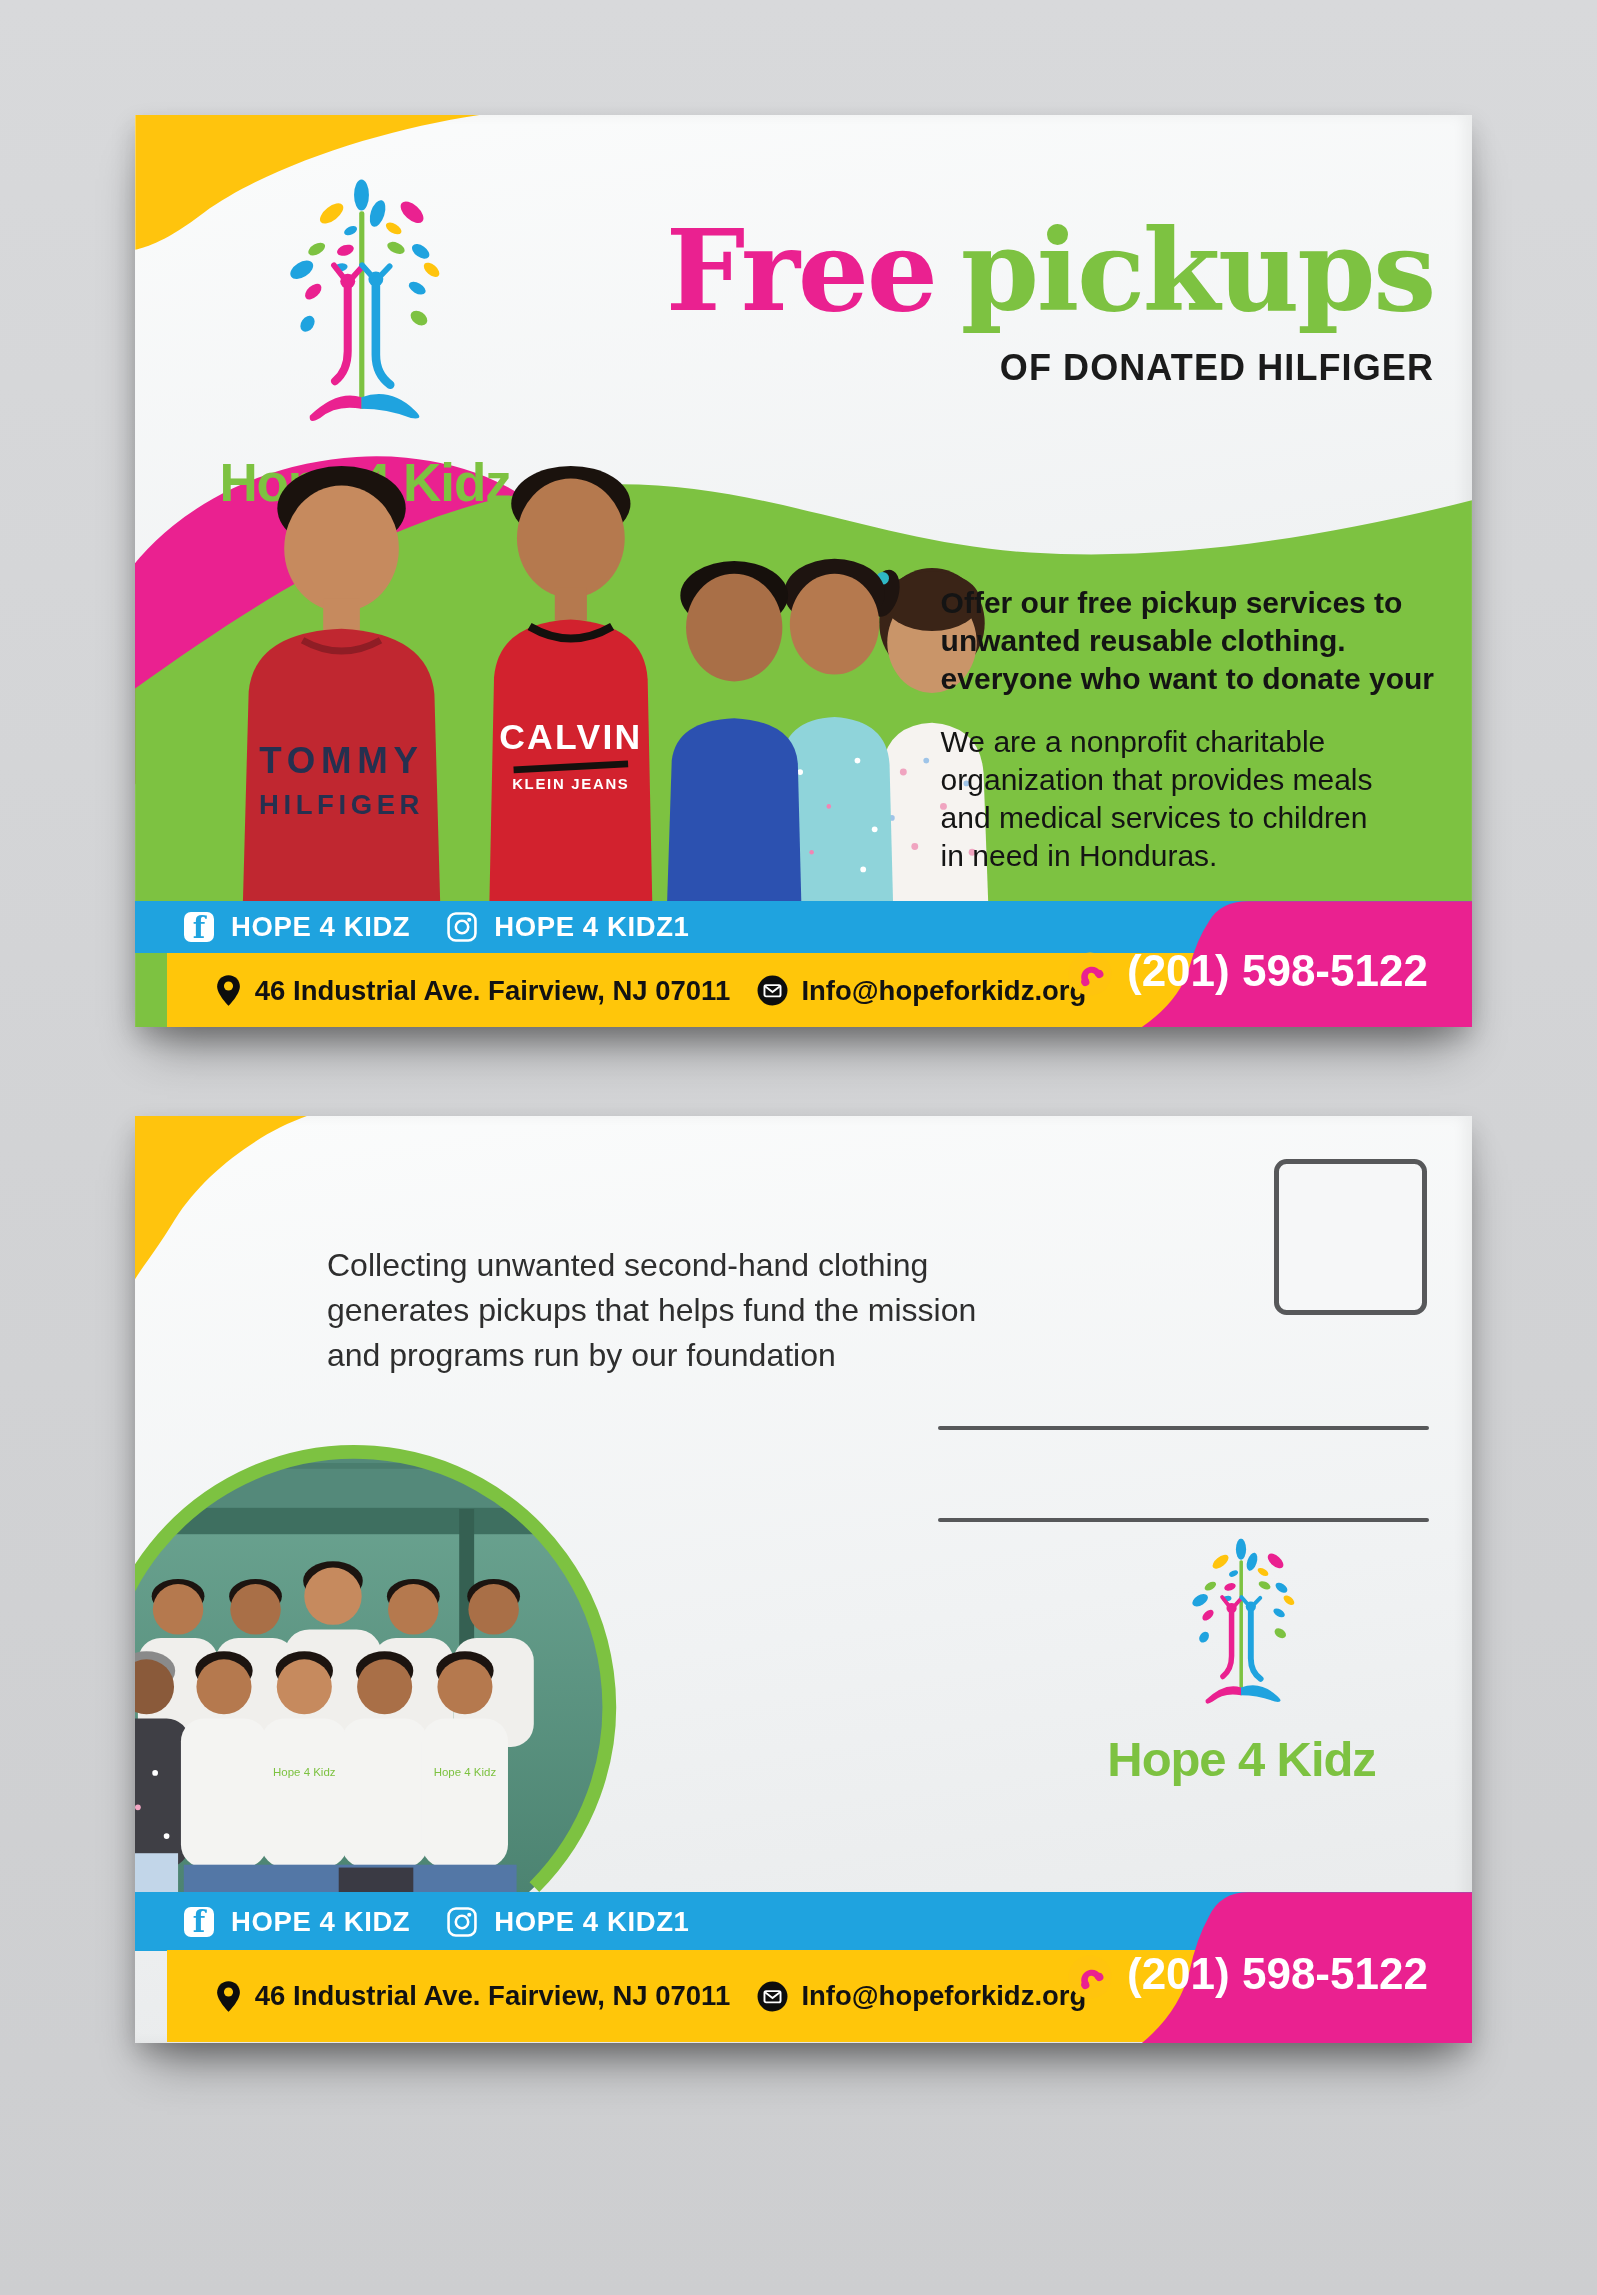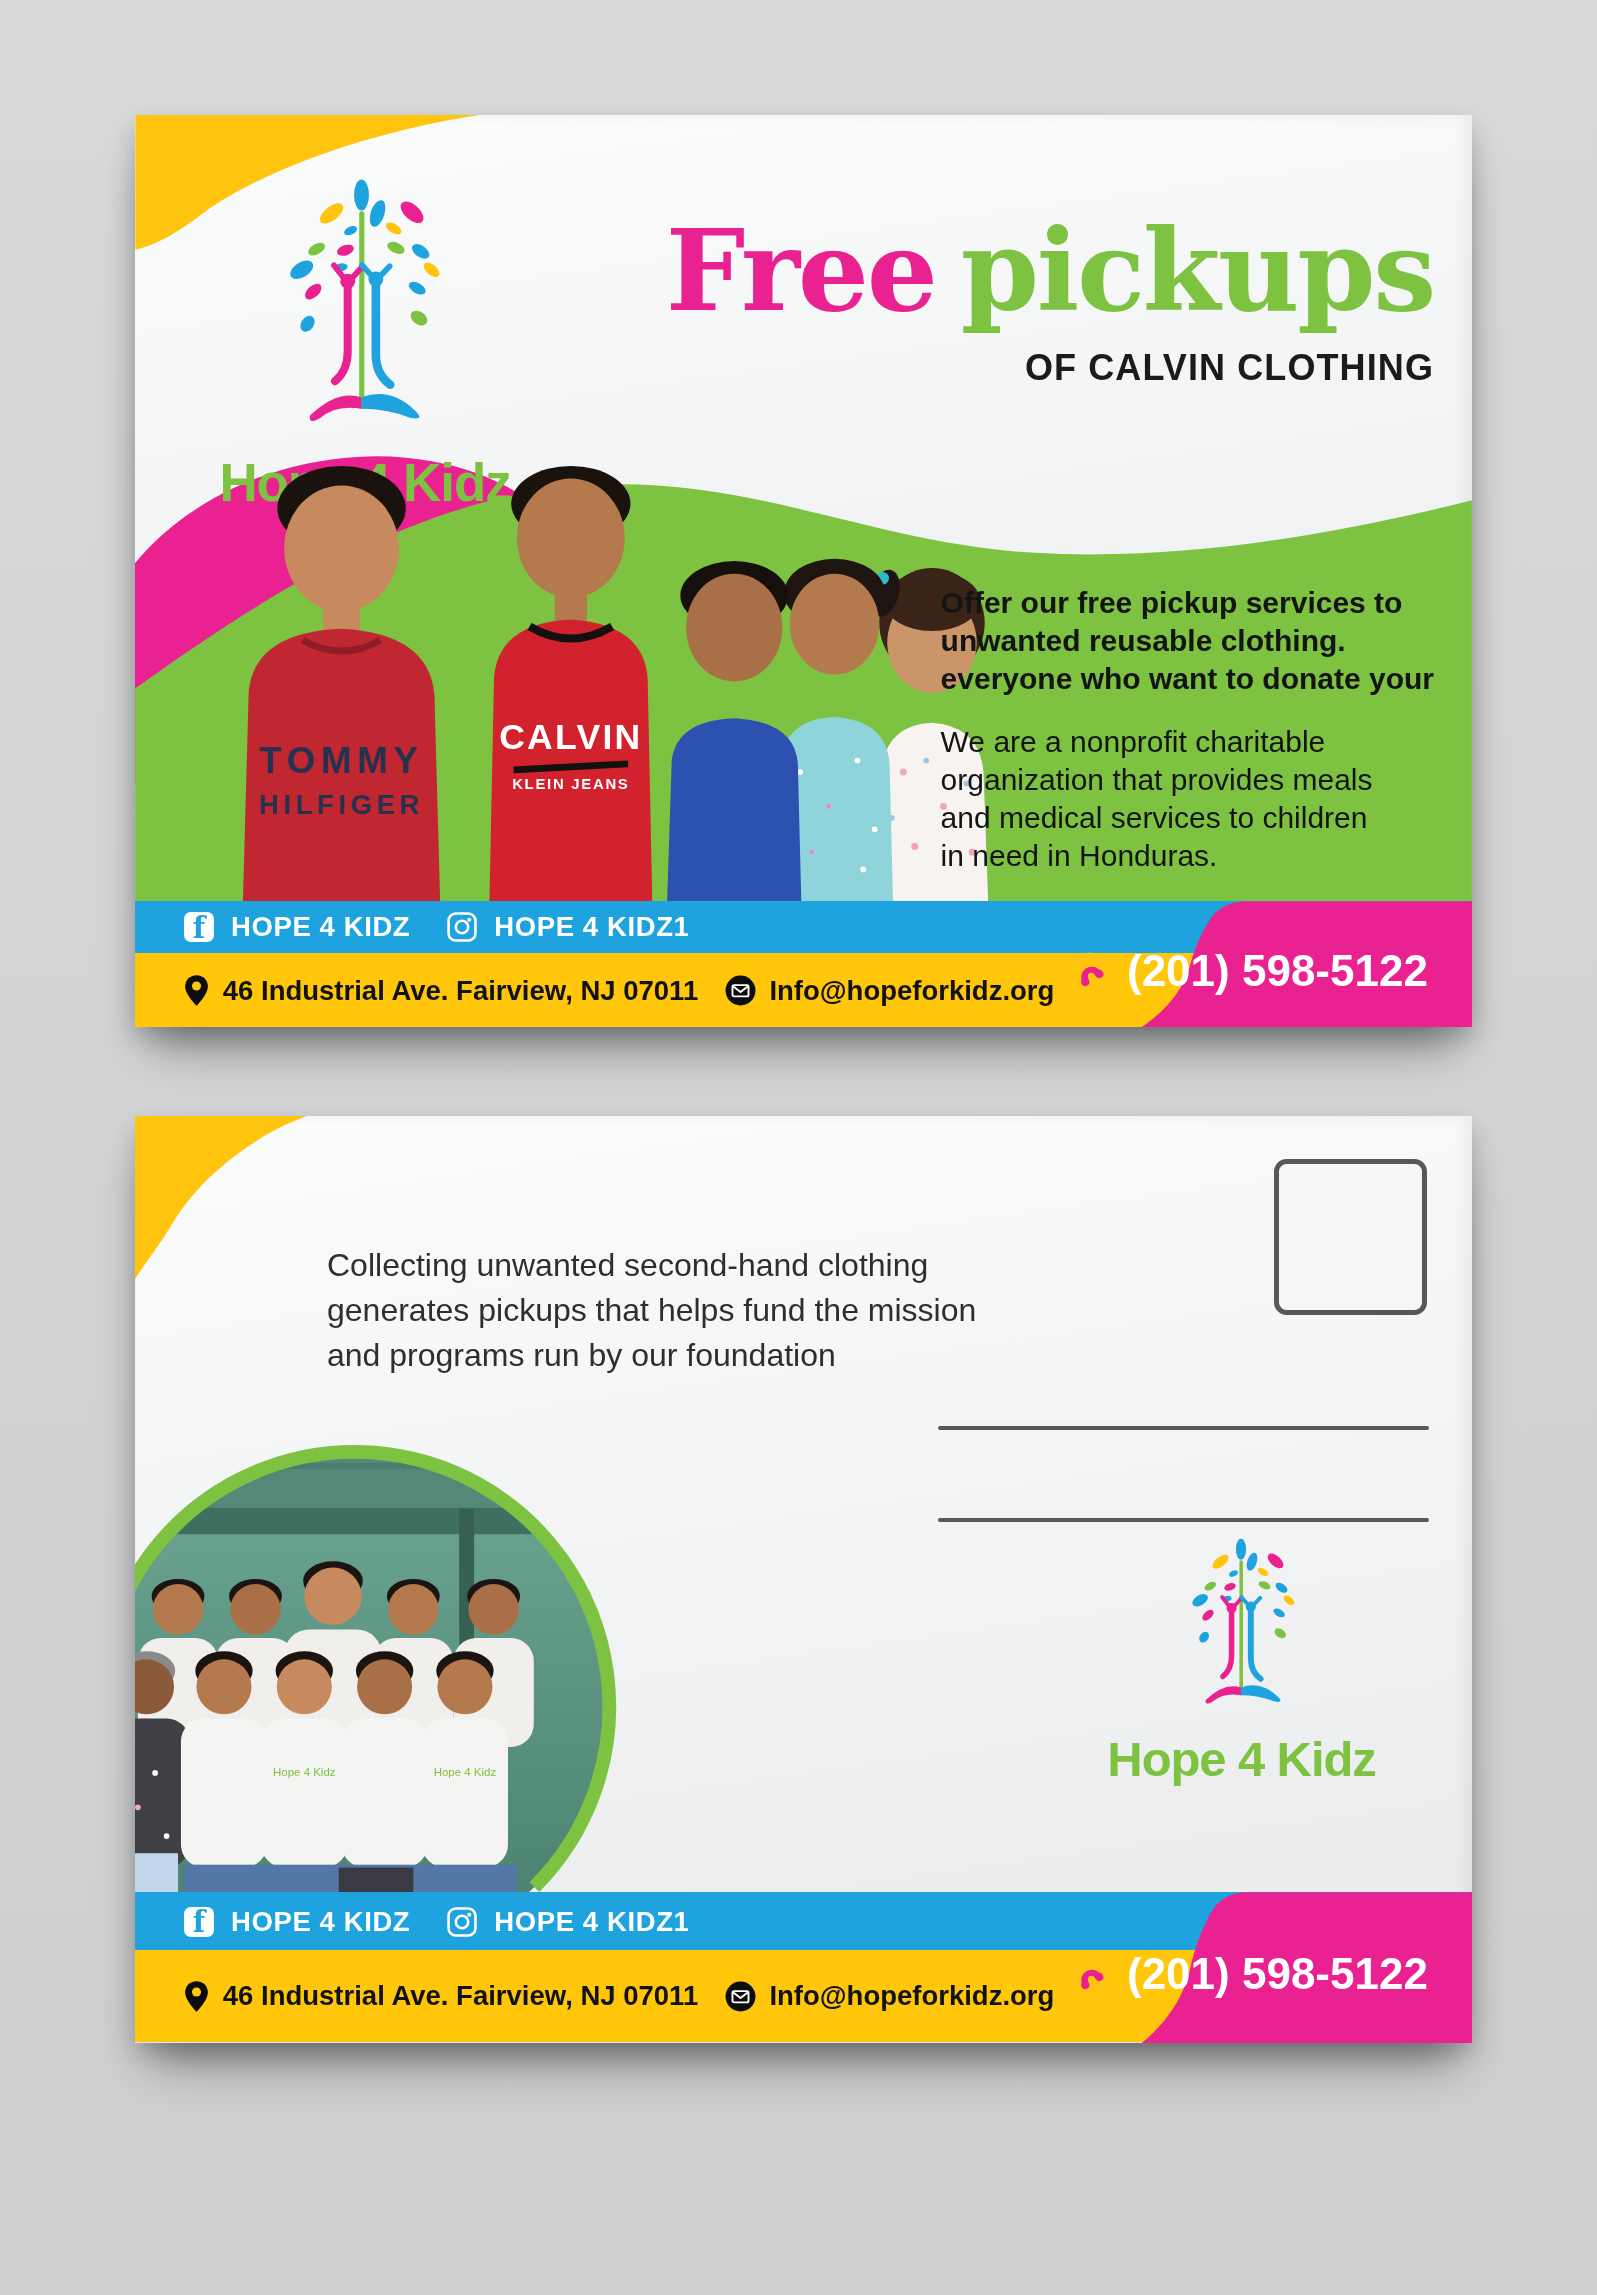--- a/index.html
+++ b/index.html
@@ -40,21 +40,21 @@
   .copy .line{font-size:30px;line-height:38px;}
   .p1 .line{font-weight:700;}
   .p2{margin-top:25px;}
   .p2 .line{font-weight:500;}
 
   
   .bar{left:0;width:1337px;display:flex;align-items:center;}
   .bar-blue{background:#1FA3DF;color:#fff;}
   .front .bar-blue{top:786px;height:52px;}
   .back  .bar-blue{top:776px;height:59px;}
-  .bar-yellow{background:#FFC60A;color:#121212;}
+  .bar-yellow{background:#FFC60A;color:#121212;margin-left:32px;}
   .front .bar-yellow{top:838px;height:75px;}
   .back  .bar-yellow{top:834px;height:92px;}
   .bar .pad{width:49px;flex:0 0 auto;}
   .soc-label{font-weight:700;font-size:27.5px;letter-spacing:0.6px;margin-left:17px;white-space:nowrap;}
   .soc-gap{width:37px;flex:0 0 auto;}
   .addr-label{font-weight:700;font-size:27.5px;margin-left:13.8px;white-space:nowrap;}
   .fb-box{width:30px;height:30px;background:#fff;border-radius:6.9px;display:flex;align-items:flex-end;justify-content:center;overflow:hidden;flex:0 0 auto;}
   .fb-box span{font-family:"DejaVu Serif",serif;font-weight:700;font-size:29px;line-height:27.5px;color:#1FA3DF;}
   .phone-panel{right:0;}
   .front .phone-panel{top:785px;}
@@ -147,21 +147,21 @@
     <path d="M0 400 C280 200 520 60 800 45 C1080 32 1280 145 1560 163 C1800 178 2060 140 2330 72 L2330 990 L0 990 Z" fill="#7DC241"></path>
   </svg>
 
   <svg class="abs logo-tree-front" width="161" height="270" viewBox="0 0 280 470">
     <use href="#treeSym"></use>
   </svg>
   <div class="abs wordmark front-mark">Hope 4 Kidz</div>
 
   <div class="abs headline">
     <div class="h-line h-line2"><span class="h-free">Free</span><span class="h-pickups">pickups</span></div>
-    <div class="h-sub">OF CALVIN CLOTHING</div>
+    <div class="h-sub">OF DONATED HILFIGER</div>
   </div>
 
   <svg class="abs" style="left:34px;top:336px;" width="861" height="450" viewBox="0 0 1500 785">
 
     <g>
       <ellipse cx="1330" cy="300" rx="92" ry="96" fill="#3A2417"></ellipse>
       <ellipse cx="1330" cy="334" rx="78" ry="88" fill="#C99569"></ellipse>
       <ellipse cx="1330" cy="262" rx="84" ry="52" fill="#3A2417"></ellipse>
       <path d="M1232 785 L1242 560 Q1248 478 1330 474 Q1414 480 1420 562 L1428 785 Z" fill="#F6F3F0"></path>
       <circle cx="1280" cy="560" r="6" fill="#f0a4c0"></circle>

